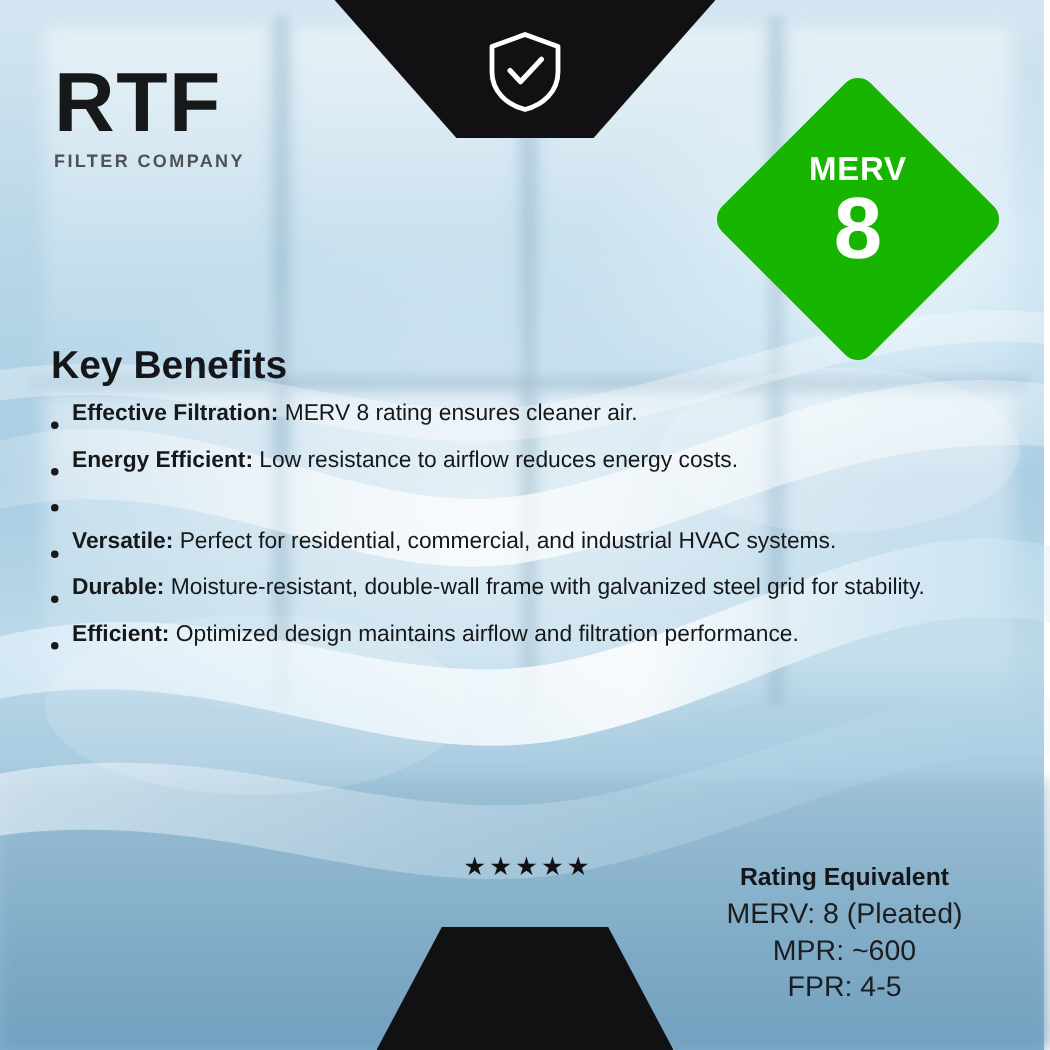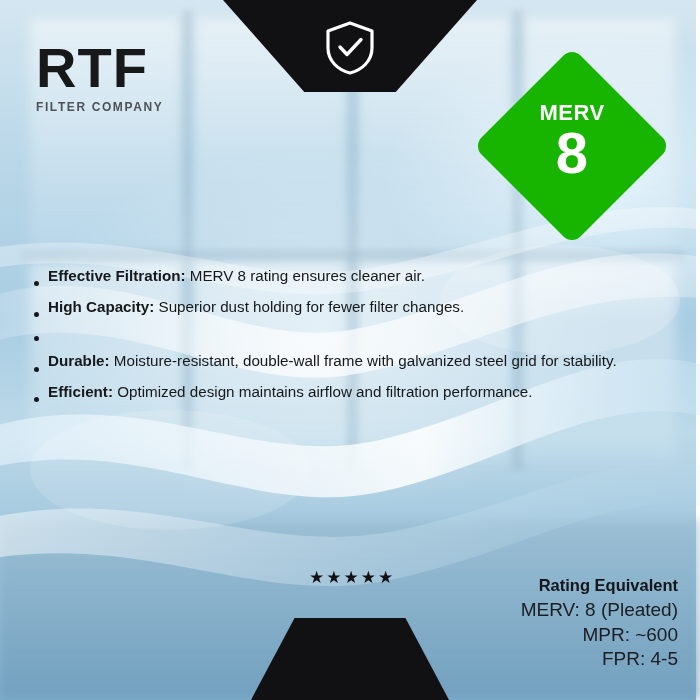--- a/index.html
+++ b/index.html
@@ -113,21 +113,21 @@
   }
   .benefit b { font-weight: 800; }
   
   .stars {
     position: absolute; left: 306px; top: 566px; width: 90px; height: 22px;
     display: flex; gap: 2px; align-items: center; justify-content: center;
   }
   .stars .star { font-size: 17px; color: #111113; line-height: 1; }
   
   .rating {
-    position: absolute; right: 18px; bottom: 28px; width: 230px; text-align: right;
+    position: absolute; right: 18px; bottom: 28px; width: 230px; text-align: center;
   }
   .rating .rtitle {
     font-size: 16.5px; font-weight: 800; color: #14161a; margin-bottom: 3px;
   }
   .rating .rline {
     font-size: 19px; color: #1b1d20; line-height: 1.3;
   }
 </style>
 </head>
 <body>
@@ -187,31 +187,36 @@
     <div class="logo-sub">FILTER COMPANY</div>
   </div>
 
 
   <div class="diamond">
     <div class="shape"></div>
     <div class="label">MERV</div>
     <div class="num">8</div>
   </div>
 
+  <div class="kb-title">Key Benefits</div>
   <div class="benefits">
     <div class="benefit">
       <span class="dot"></span>
       <span><b>Effective Filtration:</b><span> MERV 8 rating ensures cleaner air.</span></span>
     </div>
     <div class="benefit">
       <span class="dot"></span>
-      <span><b>High Capacity:</b><span> Superior dust holding for fewer filter changes.</span></span>
-    </div>
-    <div class="benefit">
-      <span class="dot"></span>
+      <span><b>Energy Efficient:</b><span> Low resistance to airflow reduces energy costs.</span></span>
+    </div>
+    <div class="benefit">
+      <span class="dot"></span>
+    </div>
+    <div class="benefit">
+      <span class="dot"></span>
+      <span><b>Versatile:</b><span> Perfect for residential, commercial, and industrial HVAC systems.</span></span>
     </div>
     <div class="benefit">
       <span class="dot"></span>
       <span><b>Durable:</b><span> Moisture-resistant, double-wall frame with galvanized steel grid for stability.</span></span>
     </div>
     <div class="benefit">
       <span class="dot"></span>
       <span><b>Efficient:</b><span> Optimized design maintains airflow and filtration performance.</span></span>
     </div>
   </div>

